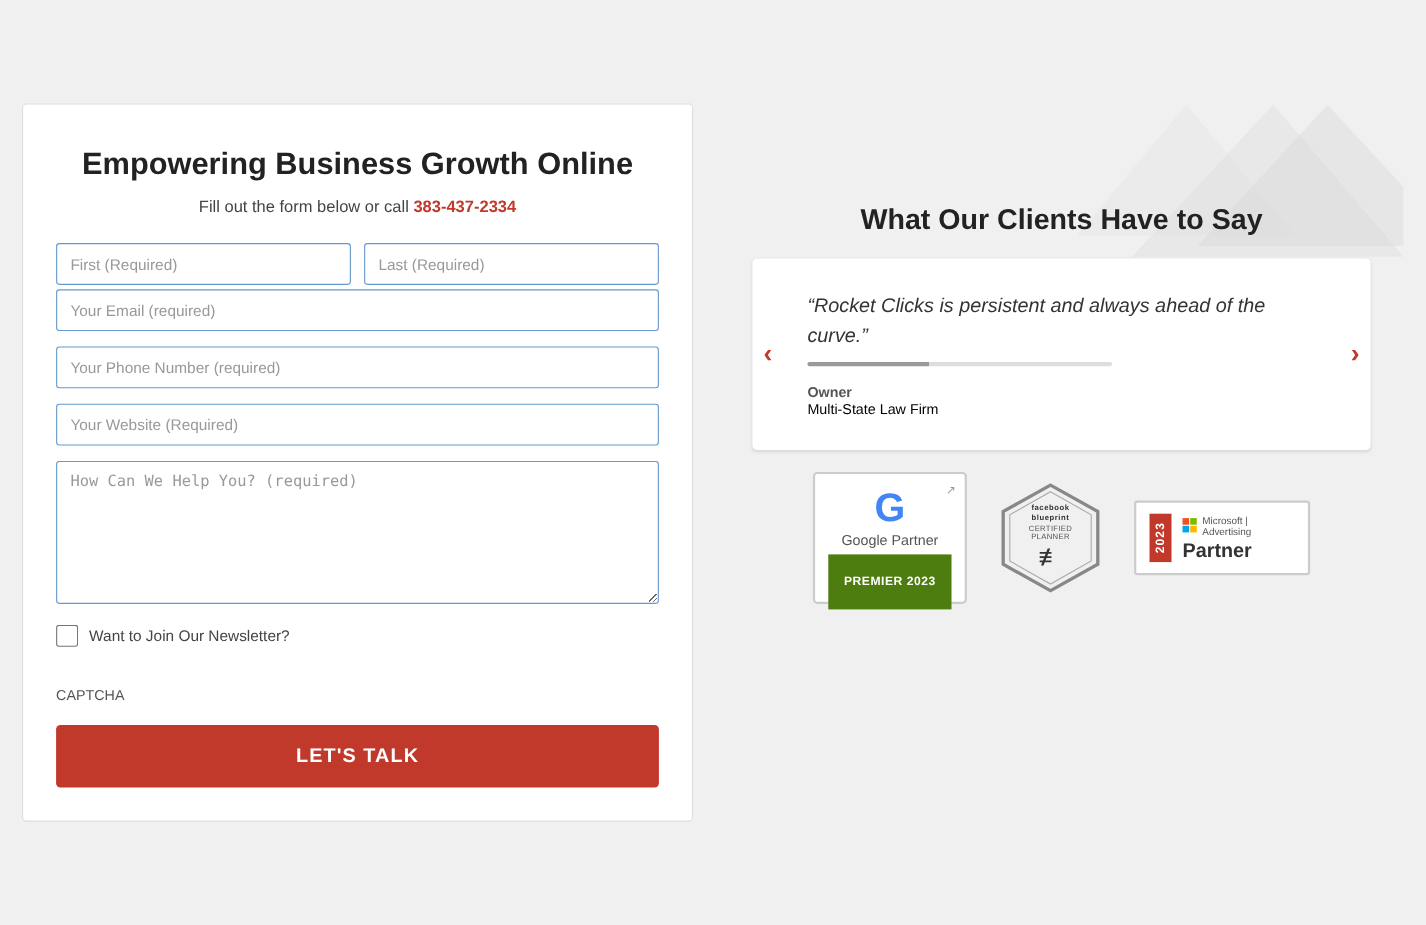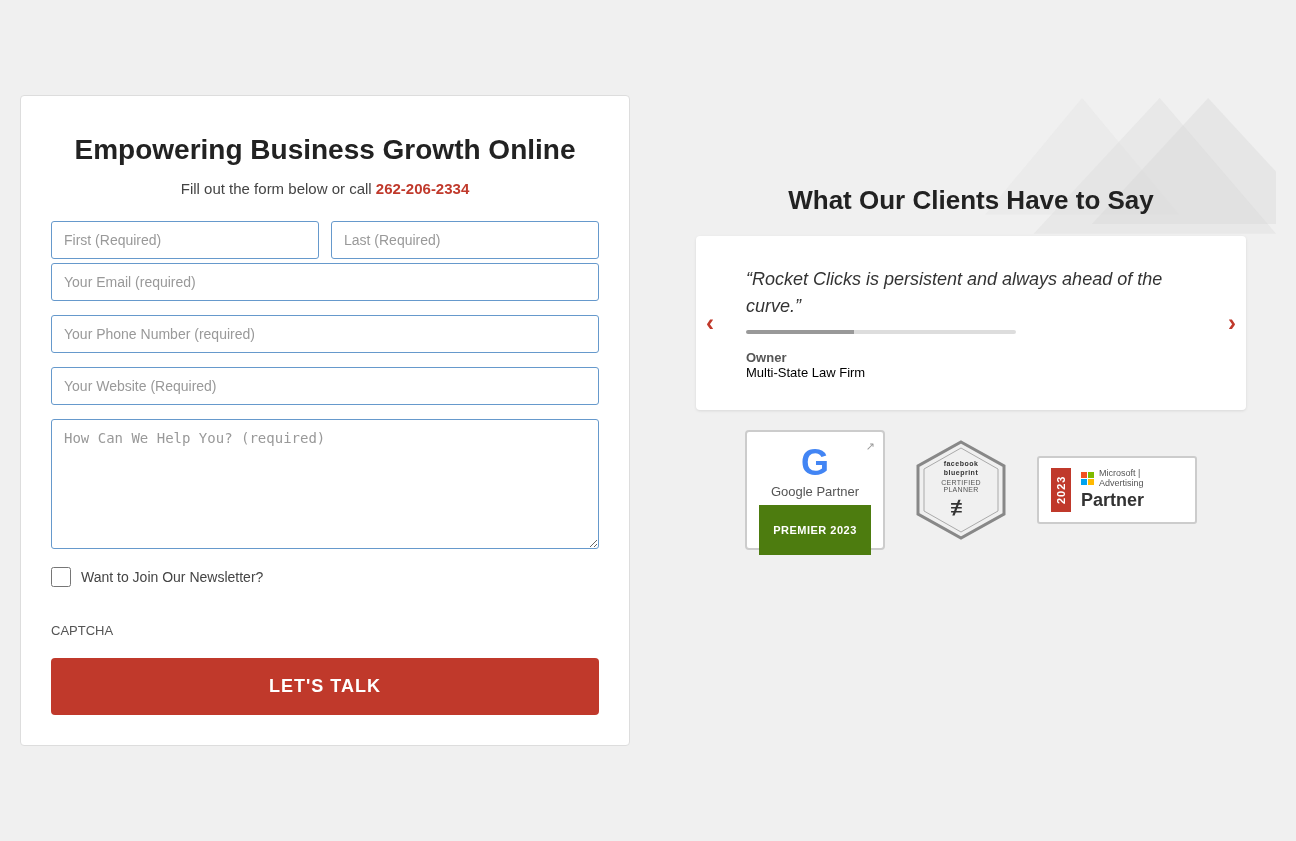--- a/index.html
+++ b/index.html
@@ -8,21 +8,21 @@
       font-family: Arial, sans-serif;
       min-height: 841px;
       display: flex;
       align-items: center;
       justify-content: center;
       padding: 20px;
     }
 
     .page-container {
       display: flex;
-      gap: 16px;
+      gap: 4px;
       width: 1260px;
       max-width: 100%;
       background: #f0f0f0;
       position: relative;
     }
 
     
     .form-panel {
       background: #fff;
       border: 1px solid #ddd;
@@ -379,21 +379,21 @@
 </head>
 <body>
 
 <div class="page-container">
 
   <div class="form-panel">
 
     <h1 class="form-title">Empowering Business Growth Online</h1>
 
     <p class="form-subtitle">
-      <span>Fill out the form below or call </span><span class="phone">262-206-2334</span>
+      <span>Fill out the form below or call </span><span class="phone">383-437-2334</span>
     </p>
 
     <div class="name-row">
       <input class="name-input" type="text" placeholder="First (Required)" style="">
       <input class="name-input" type="text" placeholder="Last (Required)" style="">
     </div>
 
     <input class="form-input" type="email" placeholder="Your Email (required)" style="">
 
     <input class="form-input" type="tel" placeholder="Your Phone Number (required)" style="">

